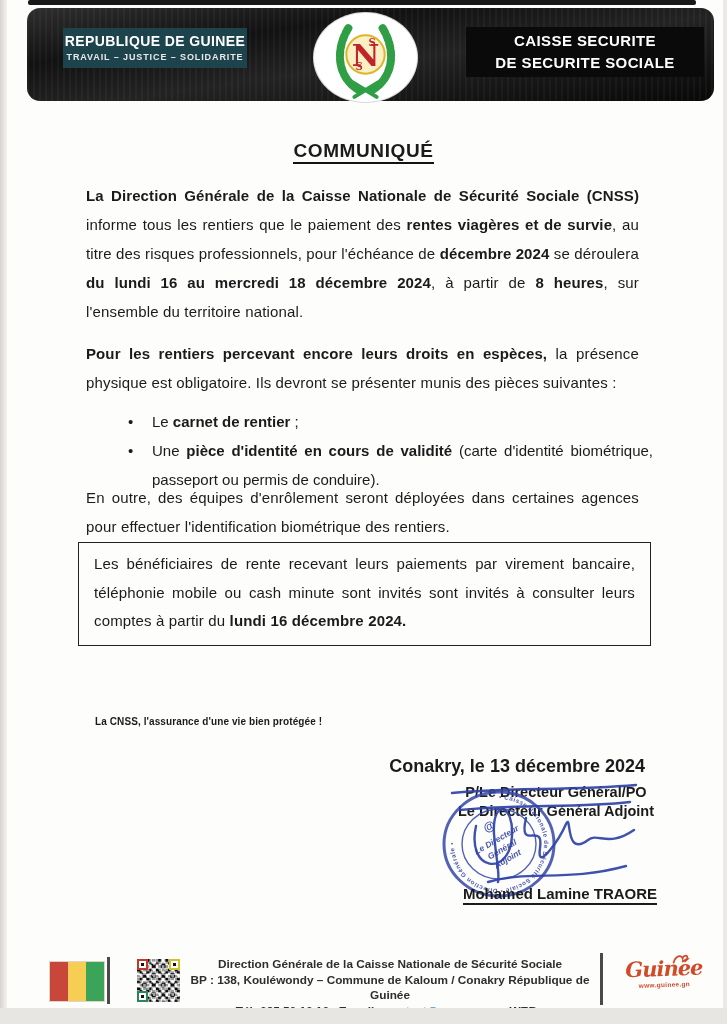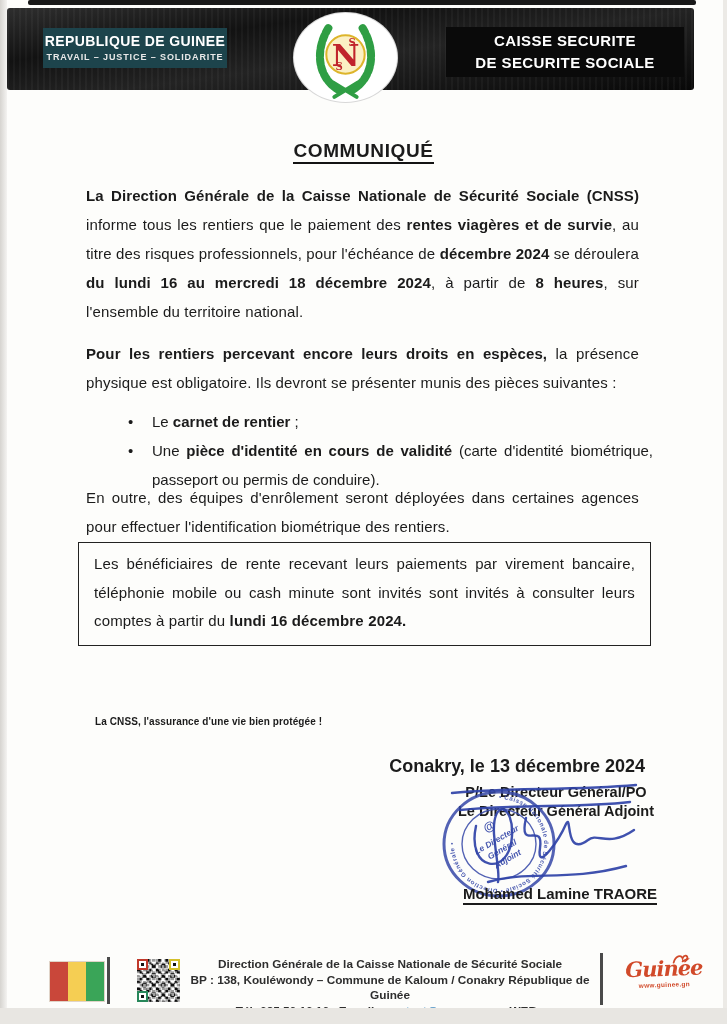--- a/index.html
+++ b/index.html
@@ -7,21 +7,21 @@
     position:relative;width:727px;height:1024px;margin:0 auto;
     background:#fdfdfb;overflow:hidden;
     font-family:"Liberation Sans",sans-serif;color:#1b1b1b;
   }
   .left-strip{position:absolute;left:0;top:0;width:7px;height:1024px;
     background:linear-gradient(90deg,#d6d4d0,#f4f3f1);}
   .right-strip{position:absolute;right:0;top:0;width:4px;height:1024px;background:#eceae6;}
   .top-line{position:absolute;left:28px;top:0;width:668px;height:5px;background:#181818;border-radius:2px;}
 
   
-  .banner{position:absolute;left:7px;top:8px;width:687px;height:82px;border-radius:3px;
+  .banner{position:absolute;left:27px;top:8px;width:687px;height:93px;border-radius:13px;
     background:linear-gradient(172deg,#2e2e2e 0%,#121212 30%,#232323 55%,#080808 100%);}
   .banner::after{content:"";position:absolute;inset:0;border-radius:3px;
     background:repeating-linear-gradient(90deg,rgba(255,255,255,.035) 0 2px,transparent 2px 6px);}
   .banner-left{position:absolute;left:36px;top:20px;width:184px;height:40px;background:#1d444c;
     color:#fff;text-align:center;padding-top:5px;box-sizing:border-box;z-index:2;}
   .rl1{font-size:14px;font-weight:bold;letter-spacing:.4px;}
   .rl2{font-size:9px;font-weight:bold;letter-spacing:.9px;margin-top:3px;color:#e9e9e9;}
   .logo-oval{position:absolute;left:287px;top:5px;width:103px;height:89px;background:#fff;
     border-radius:50%;box-shadow:0 0 0 1px #d8d8d8;z-index:2;}
   .banner-right{position:absolute;right:10px;top:19px;width:238px;height:50px;background:#0a0a0a;

